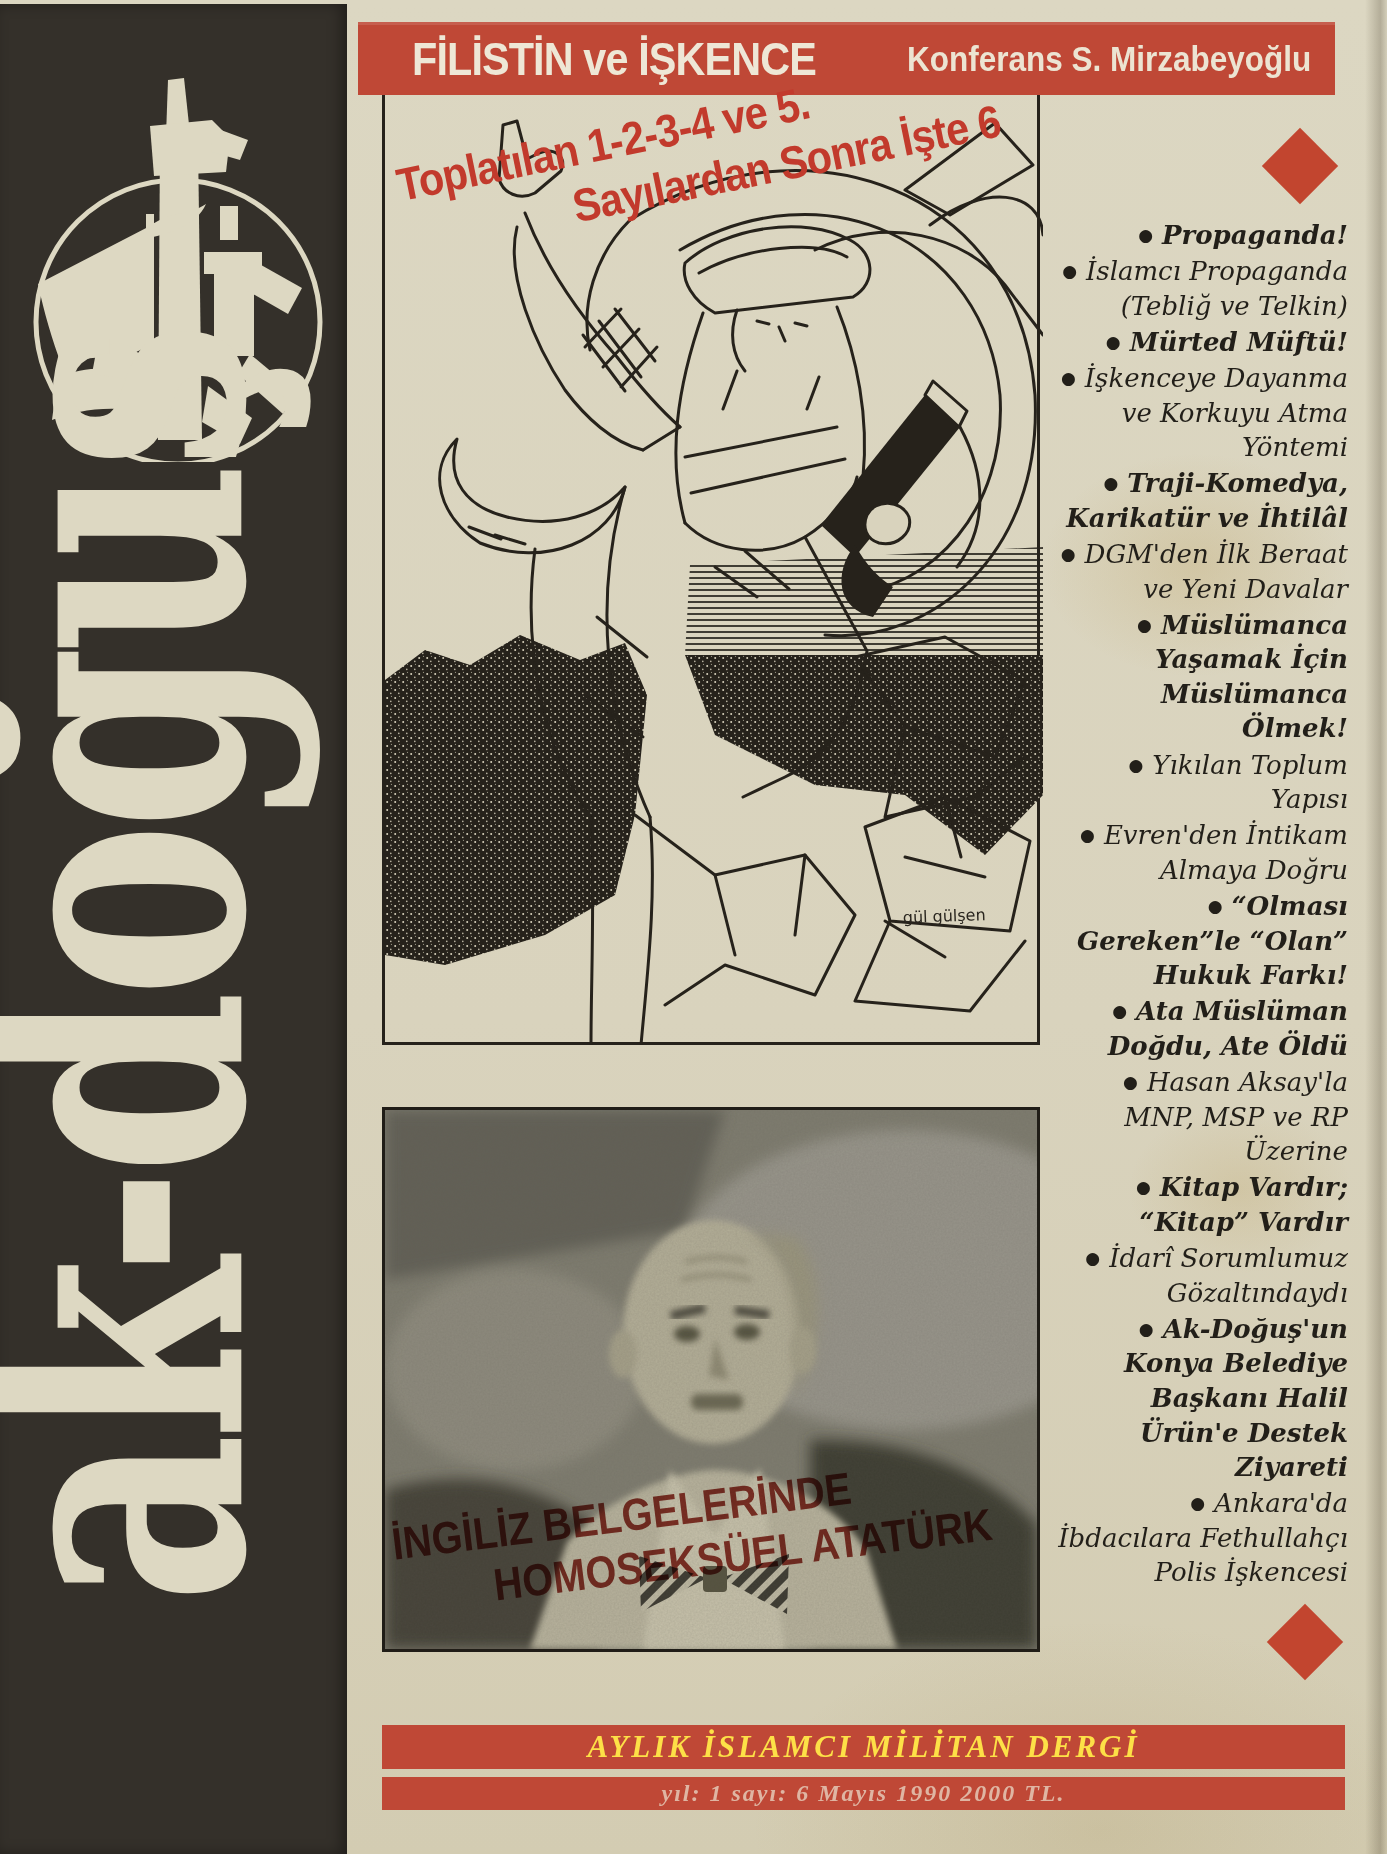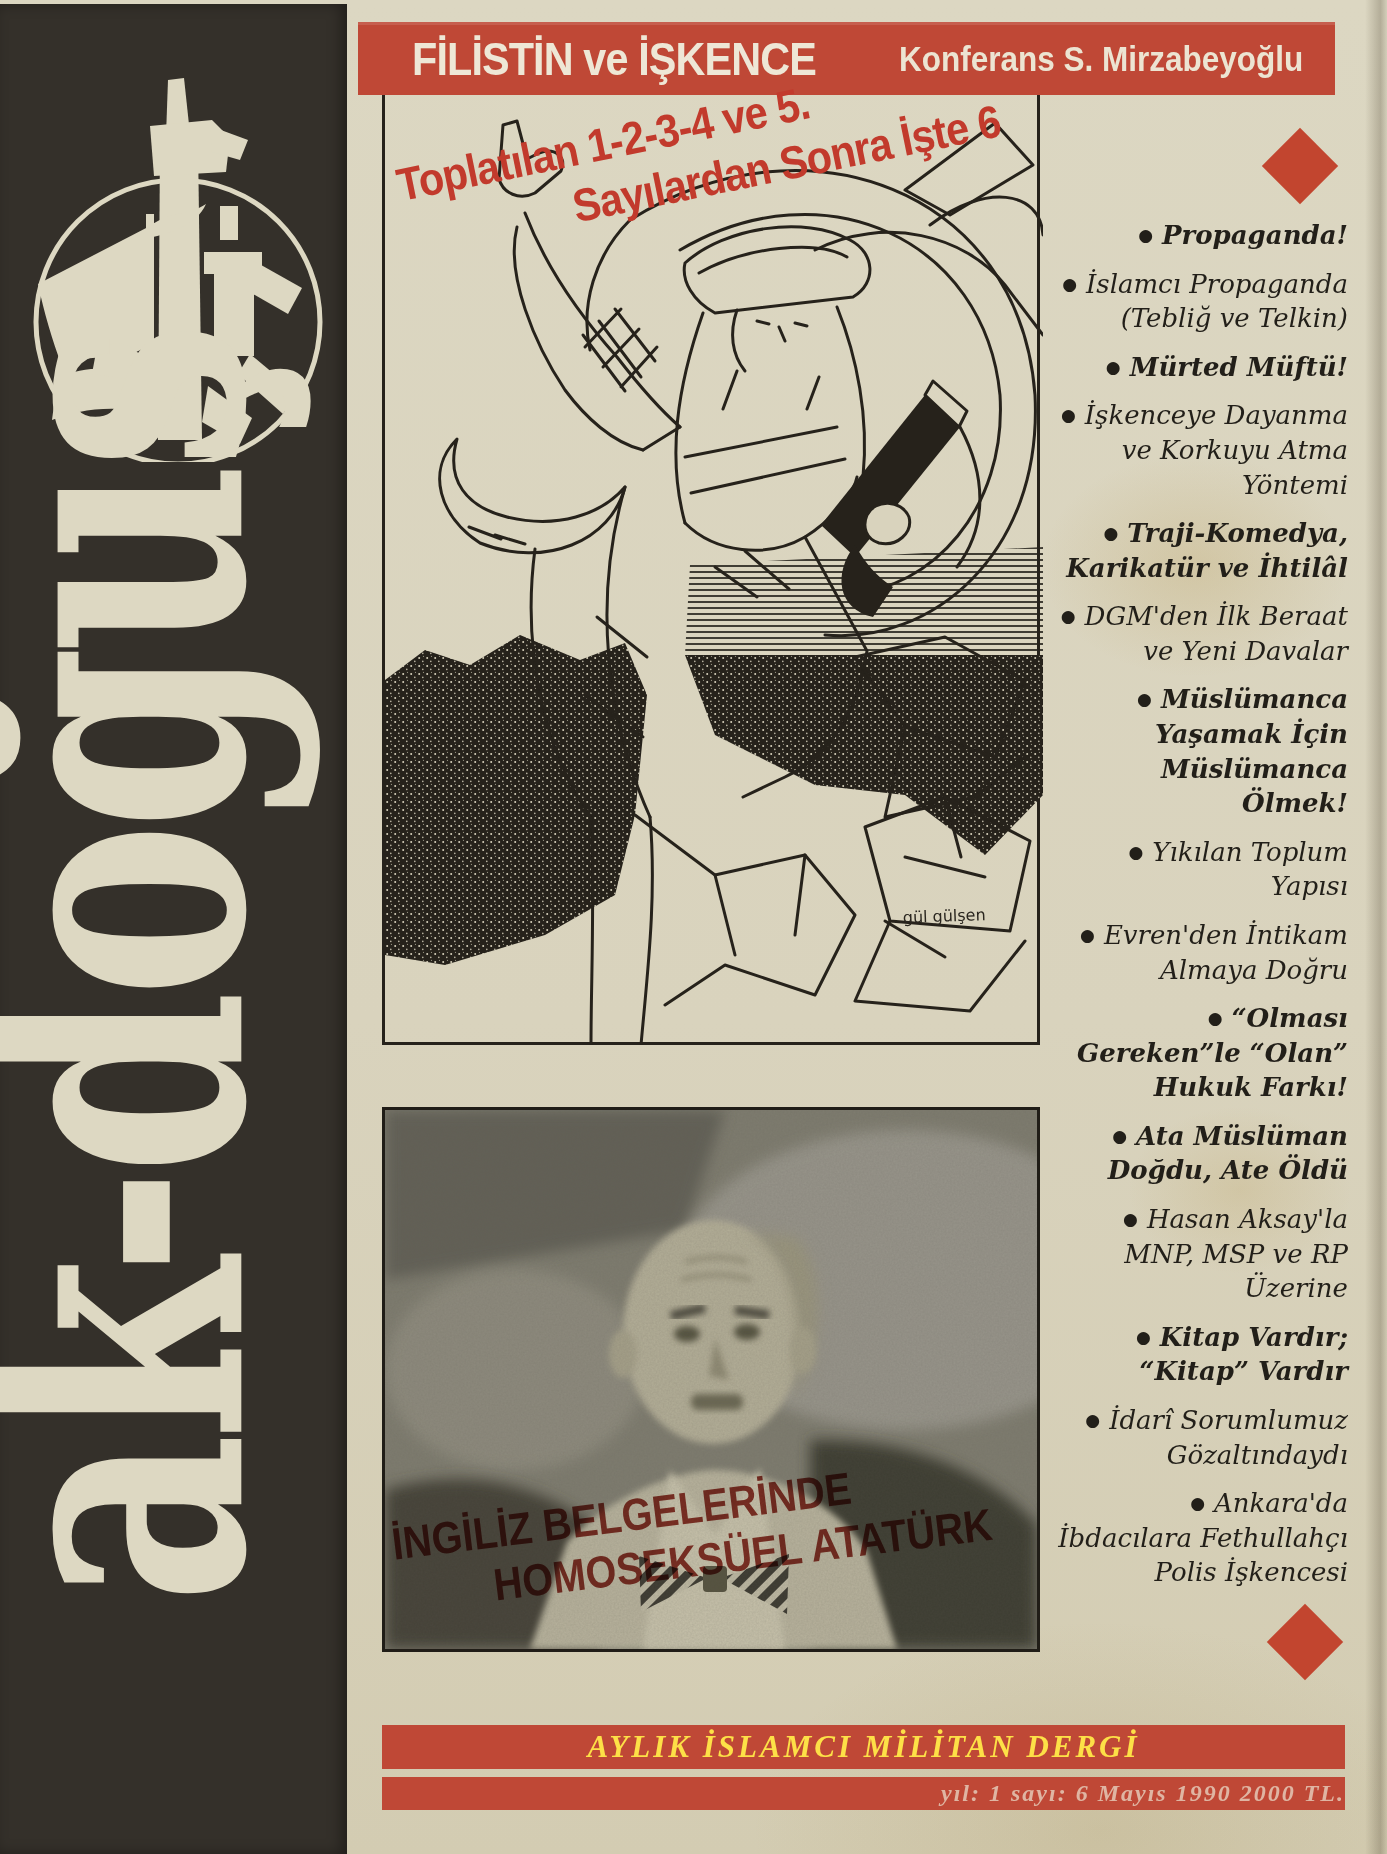--- a/index.html
+++ b/index.html
@@ -17,21 +17,21 @@
   
   .band{position:absolute;left:0;top:4px;width:347px;height:1850px;background:#34302a;
     box-shadow:inset -6px 0 14px rgba(0,0,0,.35);}
   .logo{position:absolute;left:0;top:18px;width:347px;height:440px;}
   .masthead{position:absolute;left:272px;top:1338px;width:1100px;height:262px;
     transform-origin:left bottom;transform:rotate(-90deg);
     font:700 300px/262px "DejaVu Serif", serif;color:#ddd8c2;letter-spacing:-0.03em;}
   .masthead .stretch{display:inline-block;transform:scale(0.88,1.18);transform-origin:left bottom;white-space:nowrap;}
   
   .banner{position:absolute;left:358px;top:22px;width:977px;height:73px;background:#bf4836;
-    display:flex;align-items:center;padding-left:54px;box-sizing:border-box;gap:28px;
+    display:flex;align-items:center;padding-left:54px;box-sizing:border-box;gap:36px;
     box-shadow:inset 0 3px 0 rgba(255,255,255,.12);}
   .banner .t1{font-weight:700;font-size:47px;color:#eee7d6;display:inline-block;
     transform:scaleX(.88);transform-origin:left center;letter-spacing:-1px;white-space:nowrap;}
   .banner .t2{font-weight:700;font-size:35px;color:#ece4d2;display:inline-block;
     transform:scaleX(.9);transform-origin:left center;white-space:nowrap;}
   
   .illu-box{position:absolute;left:382px;top:95px;width:658px;height:950px;box-sizing:border-box;
     border-left:3px solid #26221b;border-right:3px solid #26221b;border-bottom:3px solid #26221b;}
   .illu-box svg{position:absolute;left:0;top:0;}
   .cover-note{position:absolute;left:8px;top:68px;transform:rotate(-11.5deg);transform-origin:left top;
@@ -52,21 +52,21 @@
     border:3px solid #201d17;background:#7c7a6e;overflow:hidden;}
   .photo-caption{position:absolute;left:4px;top:408px;transform:rotate(-7deg);transform-origin:left top;
     font-weight:700;font-size:45px;line-height:1.18;color:#962d23;mix-blend-mode:multiply;opacity:.92;white-space:nowrap;}
   .photo-caption .l{display:inline-block;transform:scaleX(.88);transform-origin:left center;letter-spacing:0px;}
   .photo-caption .row2{margin-left:96px;}
   
   .bar1{position:absolute;left:382px;top:1725px;width:963px;height:44px;background:#bf4836;
     display:flex;align-items:center;justify-content:center;}
   .bar1 span{font:italic 700 31px "Liberation Serif", serif;color:#fde047;letter-spacing:3px;}
   .bar2{position:absolute;left:382px;top:1777px;width:963px;height:33px;background:#bf4836;
-    display:flex;align-items:center;justify-content:flex-end;}
+    display:flex;align-items:center;justify-content:center;}
   .bar2 span{font:italic 700 24px "Liberation Serif", serif;color:#e5c9b6;letter-spacing:2px;opacity:.85;}
 </style>
 </head>
 <body>
 
 <div class="band">
   <svg class="logo" viewBox="0 0 347 440" width="347" height="440">
     <g fill="none" stroke="#ddd8c2" stroke-width="5">
       <circle cx="178" cy="300" r="142"></circle>
     </g>
@@ -238,20 +238,23 @@
     </div>
 
     <div class="toc-item bold">
       <span class="bullet">●</span><span class="toc-text">Kitap Vardır; “Kitap” Vardır</span>
     </div>
 
     <div class="toc-item">
       <span class="bullet">●</span><span class="toc-text">İdarî Sorumlumuz Gözaltındaydı</span>
     </div>
 
+    <div class="toc-item bold">
+      <span class="bullet">●</span><span class="toc-text">Ak-Doğuş'un Konya Belediye Başkanı Halil Ürün'e Destek Ziyareti</span>
+    </div>
 
     <div class="toc-item">
       <span class="bullet">●</span><span class="toc-text">Ankara'da İbdacılara Fethullahçı Polis İşkencesi</span>
     </div>
   </div>
 <div class="diamond bottom"></div>
 
 <div class="photo-box">
   <svg width="652" height="539" viewBox="0 0 652 539">
     <defs>

